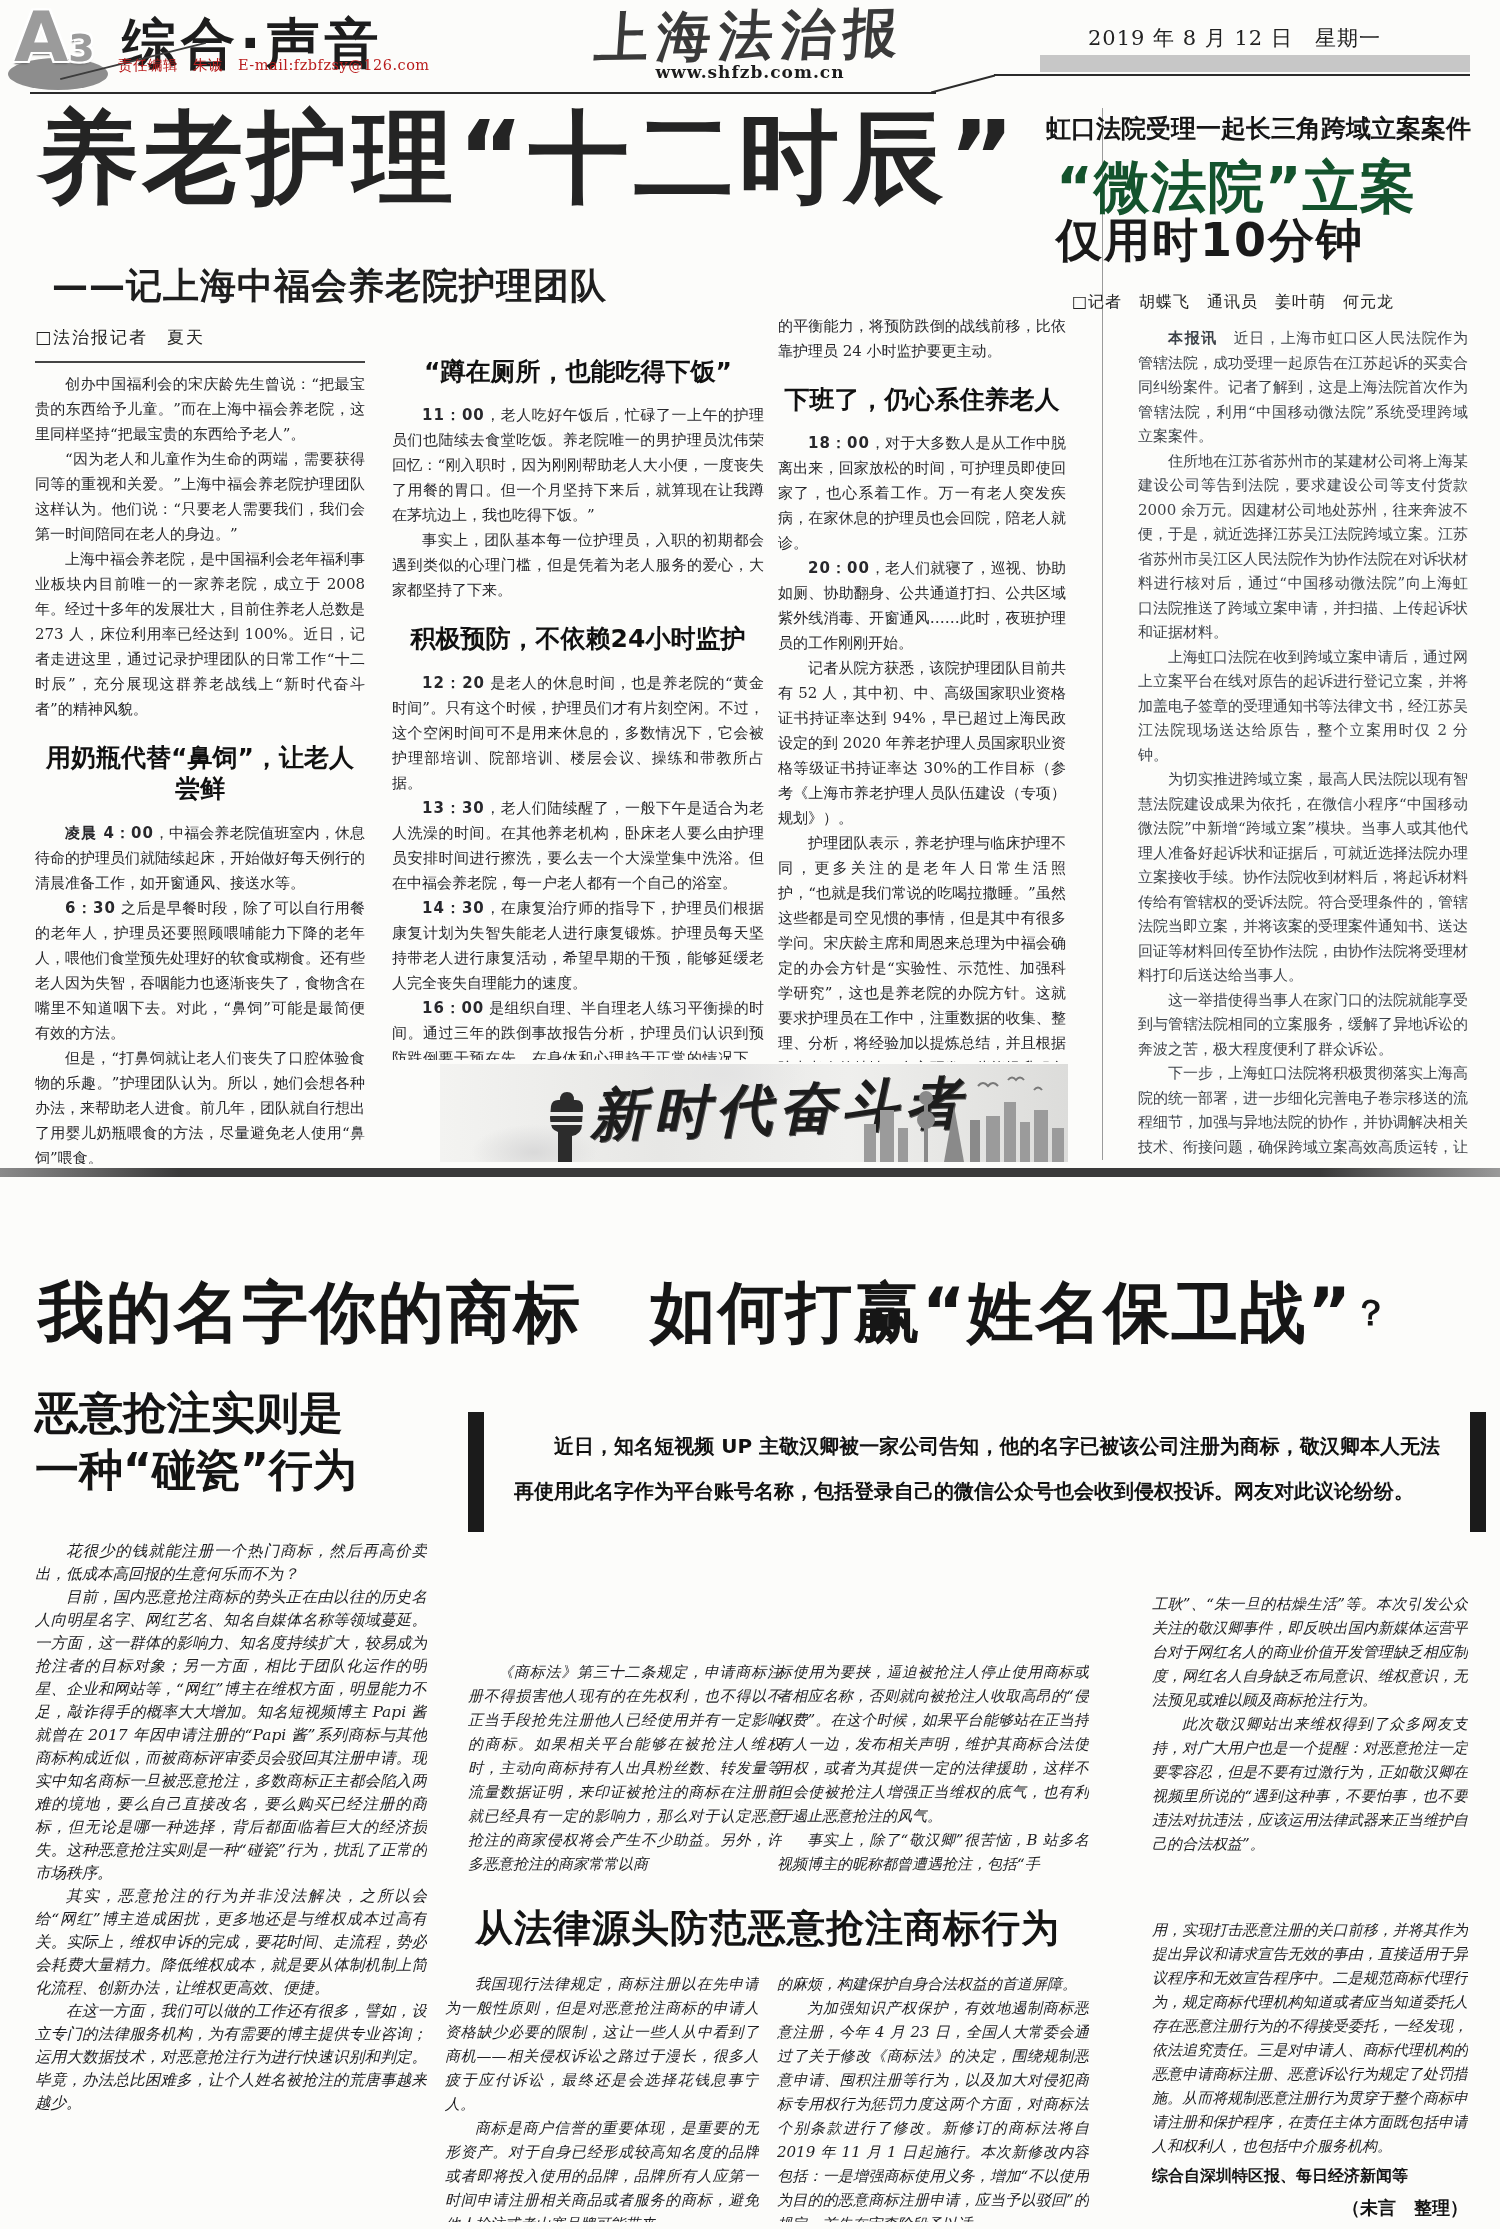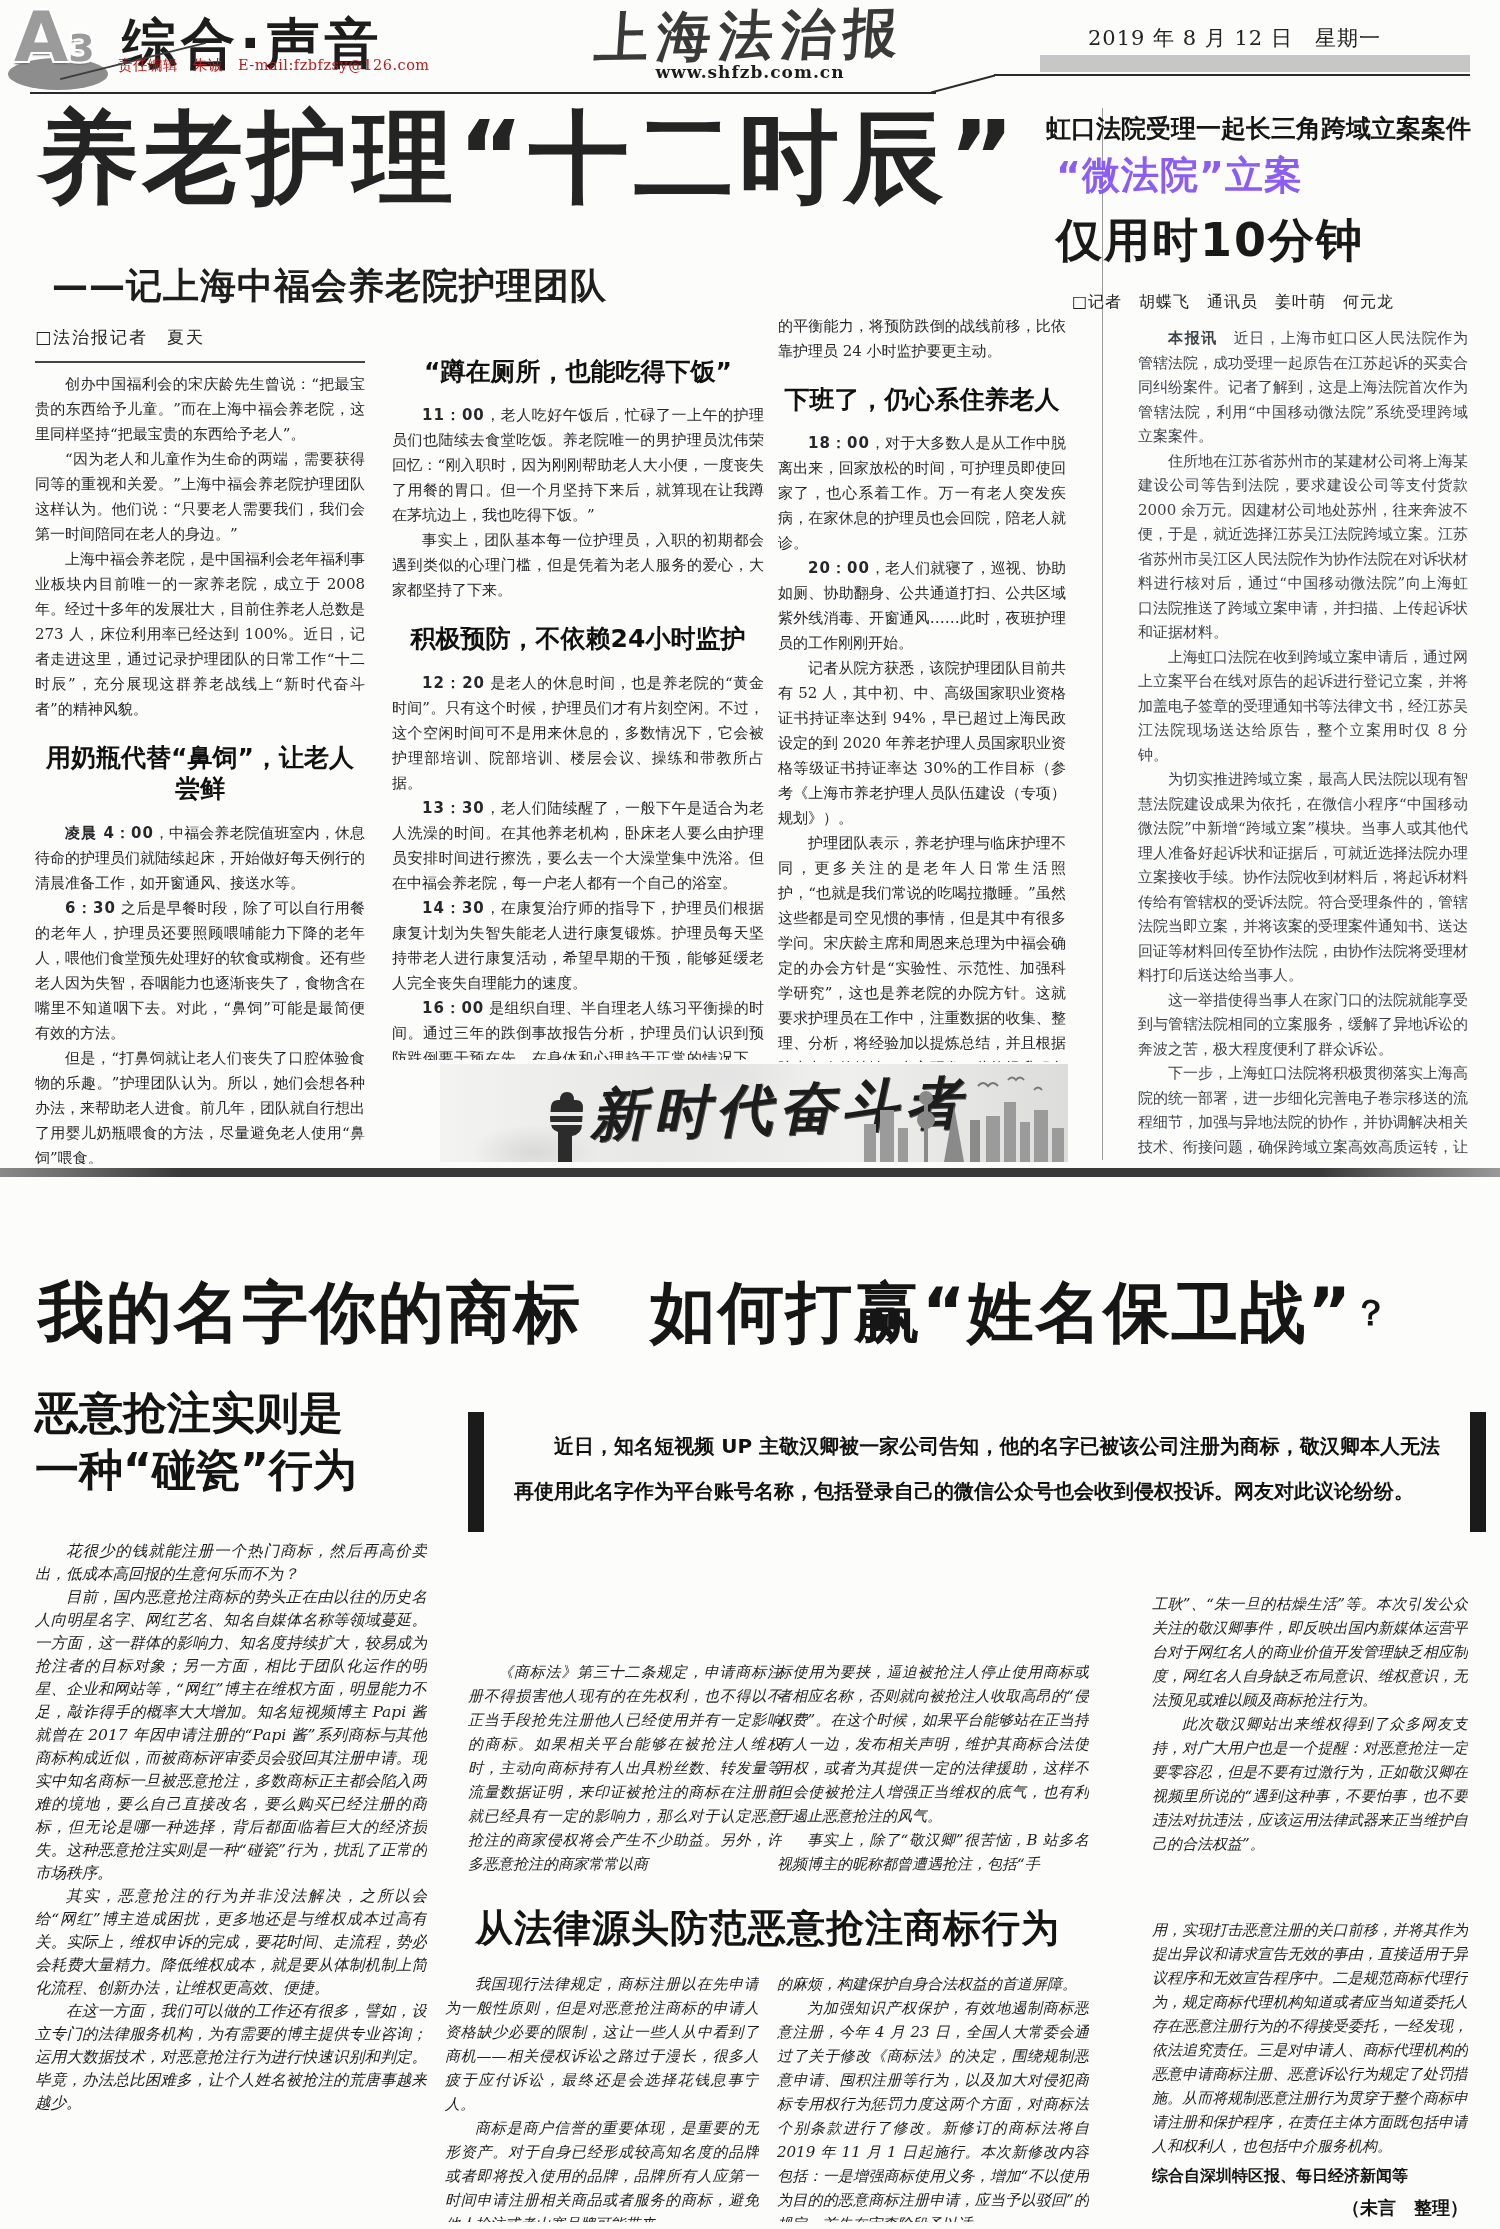--- a/index.html
+++ b/index.html
@@ -44,21 +44,21 @@
           background:
            radial-gradient(90px 40px at 15% 90%, #d9d9d9 0%, rgba(217,217,217,0) 70%),
            radial-gradient(120px 50px at 45% 10%, #e3e3e3 0%, rgba(227,227,227,0) 70%),
            linear-gradient(90deg,#f3f3f1 0%,#e7e7e5 35%,#efefed 65%,#dcdcda 100%);}
   .banner .callig{position:absolute;left:150px;top:8px;font-size:56px;font-weight:900;font-style:italic;
           color:#1d1d1d;letter-spacing:7px;transform:rotate(-2deg);
           font-family:"DejaVu Serif","Liberation Serif",serif;text-shadow:1px 1px 0 #555;}
   .banner svg{position:absolute;}
   
   .kicker{left:1046px;top:112px;width:424px;font-size:25px;font-weight:900;color:#161616;white-space:nowrap;}
-  .court-h1{left:1056px;top:150px;font-size:38px;font-weight:900;color:#8b5cf6;letter-spacing:1px;}
+  .court-h1{left:1056px;top:150px;font-size:56px;font-weight:900;color:#14532d;letter-spacing:1px;}
   .court-h2{left:1056px;top:210px;font-size:46px;font-weight:900;color:#1a1a1a;letter-spacing:2px;}
   .court-byline{left:1072px;top:292px;width:398px;font-size:16px;color:#222;letter-spacing:1px;}
   .court-body{left:1138px;top:326px;width:330px;height:836px;font-size:15px;line-height:24.5px;color:#3e434a;}
   
   .divider{left:0;top:1168px;width:1500px;height:9px;
            background:linear-gradient(90deg,#8a8a8a,#3a3a3a 12%,#3a3a3a 88%,#9a9a9a);}
   
   .big-hl{left:38px;top:1268px;width:1430px;font-size:66px;font-weight:900;color:#161616;
           letter-spacing:2px;white-space:nowrap;}
   .big-hl .q{font-size:36px;vertical-align:10px;font-weight:900;}
@@ -171,21 +171,21 @@
 
   <div class="abs vrule-top"></div>
 
   <div class="abs kicker sans">虹口法院受理一起长三角跨域立案案件</div>
   <div class="abs court-h1 sans">“微法院”立案</div>
   <div class="abs court-h2 sans">仅用时10分钟</div>
   <div class="abs court-byline">□记者　胡蝶飞　通讯员　姜叶萌　何元龙</div>
   <div class="ncol court-body">
       <p class="para"><b class="lead">本报讯</b>　近日，上海市虹口区人民法院作为管辖法院，成功受理一起原告在江苏起诉的买卖合同纠纷案件。记者了解到，这是上海法院首次作为管辖法院，利用“中国移动微法院”系统受理跨域立案案件。</p>
       <p class="para">住所地在江苏省苏州市的某建材公司将上海某建设公司等告到法院，要求建设公司等支付货款 2000 余万元。因建材公司地处苏州，往来奔波不便，于是，就近选择江苏吴江法院跨域立案。江苏省苏州市吴江区人民法院作为协作法院在对诉状材料进行核对后，通过“中国移动微法院”向上海虹口法院推送了跨域立案申请，并扫描、上传起诉状和证据材料。</p>
-      <p class="para">上海虹口法院在收到跨域立案申请后，通过网上立案平台在线对原告的起诉进行登记立案，并将加盖电子签章的受理通知书等法律文书，经江苏吴江法院现场送达给原告，整个立案用时仅 8 分钟。</p>
+      <p class="para">上海虹口法院在收到跨域立案申请后，通过网上立案平台在线对原告的起诉进行登记立案，并将加盖电子签章的受理通知书等法律文书，经江苏吴江法院现场送达给原告，整个立案用时仅 2 分钟。</p>
       <p class="para">为切实推进跨域立案，最高人民法院以现有智慧法院建设成果为依托，在微信小程序“中国移动微法院”中新增“跨域立案”模块。当事人或其他代理人准备好起诉状和证据后，可就近选择法院办理立案接收手续。协作法院收到材料后，将起诉材料传给有管辖权的受诉法院。符合受理条件的，管辖法院当即立案，并将该案的受理案件通知书、送达回证等材料回传至协作法院，由协作法院将受理材料打印后送达给当事人。</p>
       <p class="para">这一举措使得当事人在家门口的法院就能享受到与管辖法院相同的立案服务，缓解了异地诉讼的奔波之苦，极大程度便利了群众诉讼。</p>
       <p class="para">下一步，上海虹口法院将积极贯彻落实上海高院的统一部署，进一步细化完善电子卷宗移送的流程细节，加强与异地法院的协作，并协调解决相关技术、衔接问题，确保跨域立案高效高质运转，让人民群众切实感受到司法的便捷高效。</p>
     </div>
 
   <div class="abs divider"></div>
 
   <div class="abs big-hl sans"><span>我的名字你的商标　如何打赢“姓名保卫战”</span><span class="q">？</span></div>
 
   <div class="abs ed-title sans">

